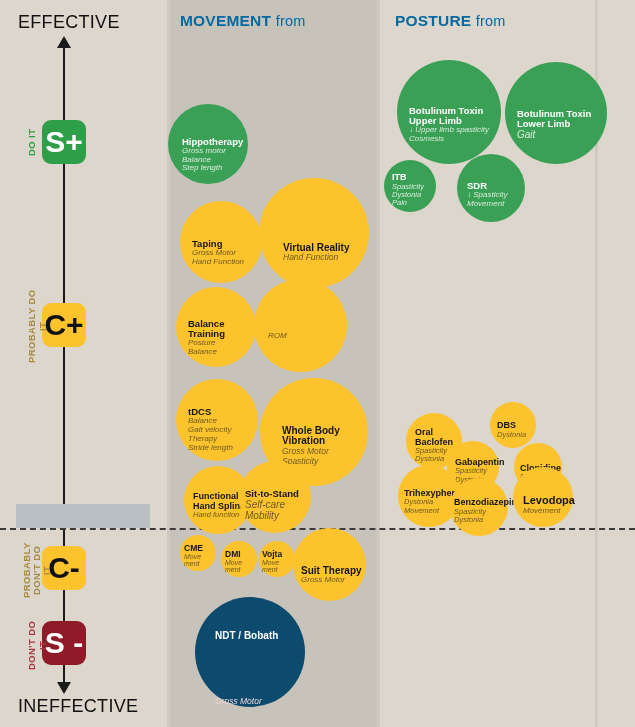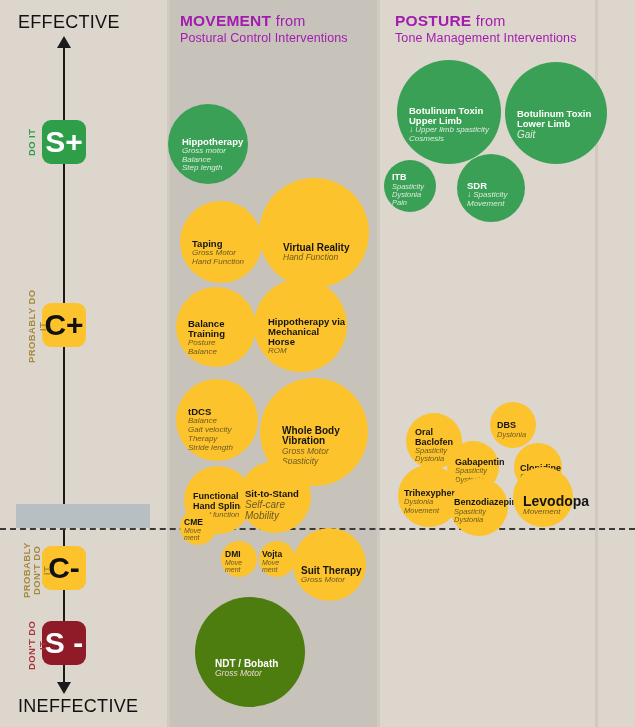--- a/index.html
+++ b/index.html
@@ -77,21 +77,21 @@
   .worth-text{
     position:absolute;left:22px;top:506px;font-size:17px;color:#111;
     letter-spacing:.2px;
   }
   .dash-line{
     position:absolute;left:0;top:528px;width:635px;height:0;
     border-top:2px dashed #3a3a3a;
   }
 
   
-  .col-head{position:absolute;color:#a21caf;}
+  .col-head{position:absolute;color:#0369a1;text-align:center;}
   .col-head .t1{font-size:15.5px;font-weight:bold;letter-spacing:.2px;}
   .col-head .t1 .light{font-weight:400;font-size:14.5px;}
   .col-head .t2{font-size:12.5px;font-weight:400;margin-top:1px;letter-spacing:.1px;}
   #head-movement{left:180px;top:12px;}
   #head-posture{left:395px;top:12px;}
 
   
   .bubble{
     position:absolute;border-radius:50%;
     display:flex;flex-direction:column;justify-content:center;
@@ -99,21 +99,21 @@
   }
   .bubble .title{font-weight:bold;line-height:1.05;}
   .bubble .sub{font-style:italic;line-height:1.12;}
 
   .b-green{background:#3aa055;}
   .b-green .title{color:#ffffff;}
   .b-green .sub{color:#d9ecdd;}
   .b-yellow{background:#fcc32c;}
   .b-yellow .title{color:#141414;}
   .b-yellow .sub{color:#6b5a20;}
-  .b-red{background:#4d7c0f;}
+  .b-red{background:#0c4a6e;justify-content:space-between;}
   .b-red .title{color:#ffffff;}
   .b-red .sub{color:#efd5d6;}
 </style>
 </head>
 <body>
 
 <div id="stage">
 
   <div class="panel-movement"></div>
   <div class="panel-posture"></div>
@@ -137,26 +137,24 @@
   <div class="vlabel" id="vl-probdont" style="white-space:pre-line">PROBABLY
 DON'T DO IT</div>
   <div class="vlabel" id="vl-dont">DON'T DO IT</div>
 
   <div class="worth-band"></div>
   <div class="dash-line"></div>
 
   <div class="col-head" id="head-movement">
     <div class="t1"><span>MOVEMENT</span>
       <span class="light">from</span></div>
-    <div class="t2">Postural Control Interventions</div>
   </div>
   <div class="col-head" id="head-posture">
     <div class="t1"><span>POSTURE</span>
       <span class="light">from</span></div>
-    <div class="t2">Tone Management Interventions</div>
   </div>
 
   <div id="bubble-layer">
       <div class="bubble b-green" style="left: 168px; top: 104px; width: 80px; height: 80px; padding-left: 14px; padding-top: 22px;">
         <div class="title" style="font-size: 9.5px;">Hippotherapy</div>
         <div class="sub" style="font-size: 8px;">
           <div>Gross motor</div>
           <div>Balance</div>
           <div>Step length</div>
         </div>
@@ -175,21 +173,20 @@
         </div>
       </div>
       <div class="bubble b-yellow" style="left: 176px; top: 287px; width: 80px; height: 80px; padding-left: 12px; padding-top: 22px;">
         <div class="title" style="font-size: 9.5px;">Balance Training</div>
         <div class="sub" style="font-size: 8px;">
           <div>Posture</div>
           <div>Balance</div>
         </div>
       </div>
       <div class="bubble b-yellow" style="left: 254px; top: 279px; width: 93px; height: 93px; padding-left: 14px; padding-top: 22px;">
-        <div class="title" style="font-size: 9.5px;">Hippotherapy via Mechanical Horse</div>
         <div class="sub" style="font-size: 8px;">
           <div>ROM</div>
         </div>
       </div>
       <div class="bubble b-yellow" style="left: 176px; top: 379px; width: 82px; height: 82px; padding-left: 12px; padding-top: 20px;">
         <div class="title" style="font-size: 9.5px;">tDCS</div>
         <div class="sub" style="font-size: 8px;">
           <div>Balance</div>
           <div>Gait velocity</div>
           <div>Therapy</div>
@@ -209,21 +206,21 @@
           <div>Hand function</div>
         </div>
       </div>
       <div class="bubble b-yellow" style="left: 239px; top: 461px; width: 72px; height: 72px; padding-left: 6px; padding-top: 16px;">
         <div class="title" style="font-size: 9.5px;">Sit-to-Stand</div>
         <div class="sub" style="font-size: 10px;">
           <div>Self-care</div>
           <div>Mobility</div>
         </div>
       </div>
-      <div class="bubble b-yellow" style="left: 180px; top: 509px; width: 36px; height: 36px; padding-left: 4px; padding-top: 6px;">
+      <div class="bubble b-yellow" style="left: 180px; top: 535px; width: 36px; height: 36px; padding-left: 4px; padding-top: 6px;">
         <div class="title" style="font-size: 8.5px;">CME</div>
         <div class="sub" style="font-size: 7px;">
           <div>Move</div>
           <div>ment</div>
         </div>
       </div>
       <div class="bubble b-yellow" style="left: 221px; top: 541px; width: 36px; height: 36px; padding-left: 4px; padding-top: 6px;">
         <div class="title" style="font-size: 8.5px;">DMI</div>
         <div class="sub" style="font-size: 7px;">
           <div>Move</div>
@@ -311,19 +308,19 @@
         </div>
       </div>
       <div class="bubble b-yellow" style="left: 450px; top: 478px; width: 58px; height: 58px; padding-left: 4px; padding-top: 9px;">
         <div class="title" style="font-size: 9px;">Benzodiazepine</div>
         <div class="sub" style="font-size: 7.5px;">
           <div>Spasticity</div>
           <div>Dystonia</div>
         </div>
       </div>
       <div class="bubble b-yellow" style="left: 513px; top: 467px; width: 60px; height: 60px; padding-left: 10px; padding-top: 17px;">
-        <div class="title" style="font-size: 14px;">Levodopa</div>
+        <div class="title" style="font-size: 11px;">Levodopa</div>
         <div class="sub" style="font-size: 8px;">
           <div>Movement</div>
         </div>
       </div>
     </div>
 </div>
 
 </body></html>

